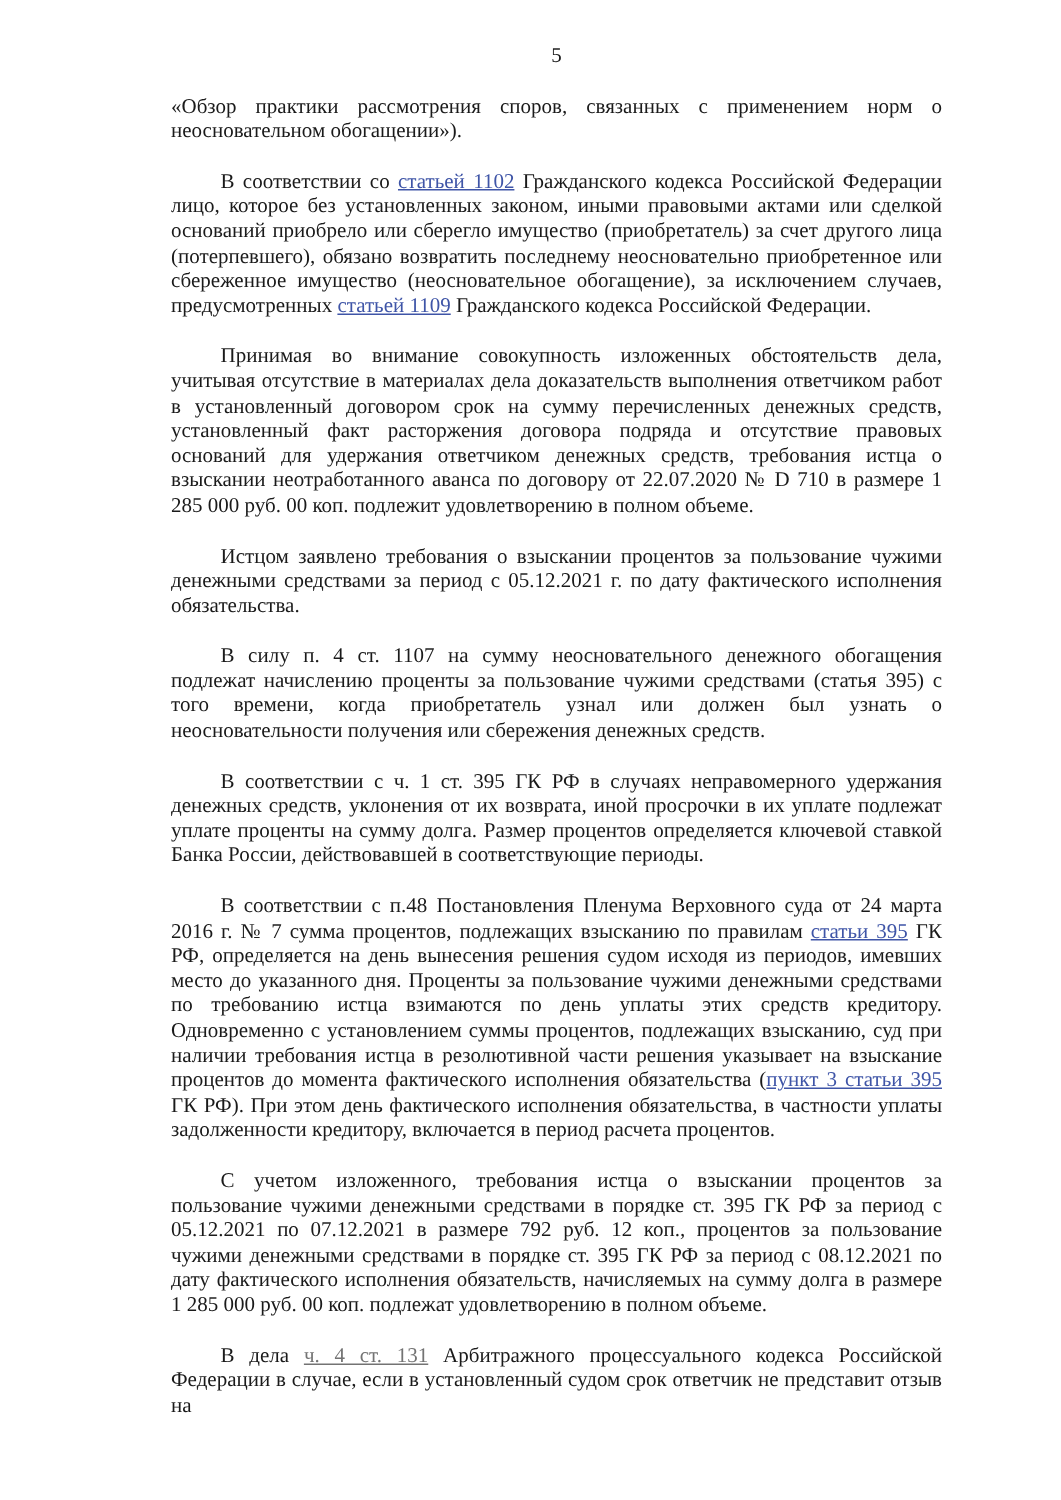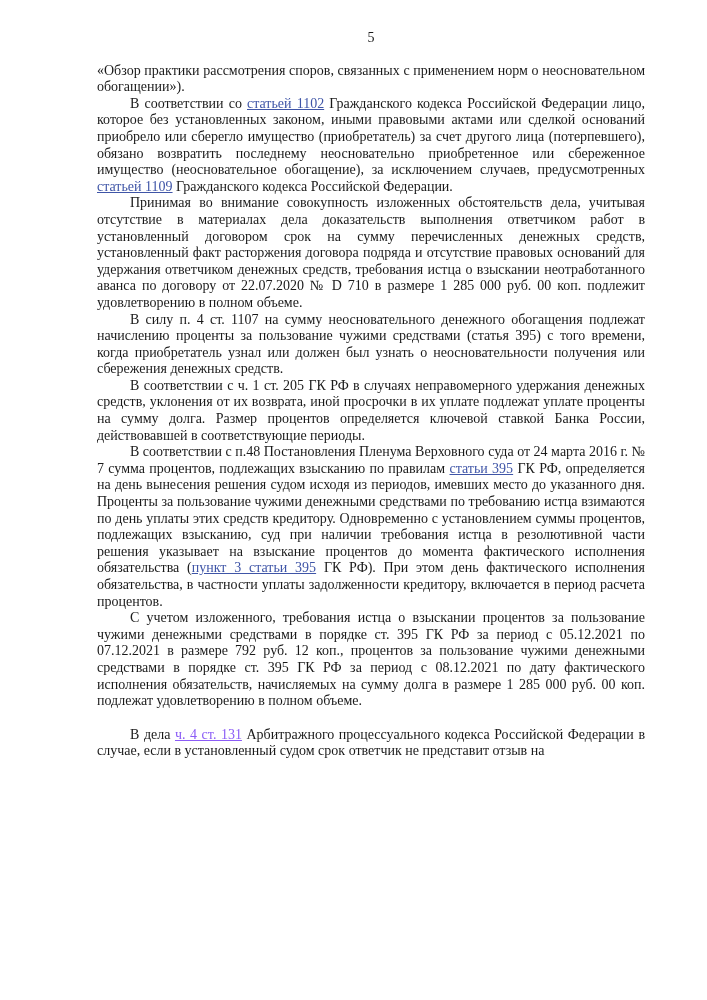--- a/index.html
+++ b/index.html
@@ -18,40 +18,41 @@
     font-size: 14px;
     line-height: 16.6px;
     color: #1a1a1a;
     overflow: hidden;
   }
   .page-number {
     text-align: center;
     margin: 0 0 16px 0;
   }
   .para {
-    margin: 0;
+    margin: 17px;
     text-align: justify;
     hyphens: none;
     font-family: Liberation Serif, serif;
   }
   .para.indent { text-indent: 33px; }
   .para.space-before { margin-top: 17px; }
   .doc-link {
     text-decoration: underline;
     cursor: pointer;
   }
 </style>
 </head>
 <body>
 
 <div class="page">
   <div class="page-number">5</div>
   <div>
       <p class="para"><span>«Обзор практики рассмотрения споров, связанных с применением норм о неосновательном обогащении»).</span></p>
       <p class="para indent"><span>В соответствии со </span><a class="doc-link" style="color: rgb(63, 85, 167);">статьей 1102</a><span> Гражданского кодекса Российской Федерации лицо, которое без установленных законом, иными правовыми актами или сделкой оснований приобрело или сберегло имущество (приобретатель) за счет другого лица (потерпевшего), обязано возвратить последнему неосновательно приобретенное или сбереженное имущество (неосновательное обогащение), за исключением случаев, предусмотренных </span><a class="doc-link" style="color: rgb(63, 85, 167);">статьей 1109</a><span> Гражданского кодекса Российской Федерации.</span></p>
       <p class="para indent"><span>Принимая во внимание совокупность изложенных обстоятельств дела, учитывая отсутствие в материалах дела доказательств выполнения ответчиком работ в установленный договором срок на сумму перечисленных денежных средств, установленный факт расторжения договора подряда и отсутствие правовых оснований для удержания ответчиком денежных средств, требования истца о взыскании неотработанного аванса по договору от 22.07.2020 № D 710 в размере 1 285 000 руб. 00 коп. подлежит удовлетворению в полном объеме.</span></p>
+      <p class="para indent space-before"><span>Истцом заявлено требования о взыскании процентов за пользование чужими денежными средствами за период с 05.12.2021 г. по дату фактического исполнения обязательства.</span></p>
       <p class="para indent"><span>В силу п. 4 ст. 1107 на сумму неосновательного денежного обогащения подлежат начислению проценты за пользование чужими средствами (статья 395) с того времени, когда приобретатель узнал или должен был узнать о неосновательности получения или сбережения денежных средств.</span></p>
-      <p class="para indent"><span>В соответствии с ч. 1 ст. 205 ГК РФ в случаях неправомерного удержания денежных средств, уклонения от их возврата, иной просрочки в их уплате подлежат уплате проценты на сумму долга. Размер процентов определяется ключевой ставкой Банка России, действовавшей в соответствующие периоды.</span></p>
+      <p class="para indent"><span>В соответствии с ч. 1 ст. 395 ГК РФ в случаях неправомерного удержания денежных средств, уклонения от их возврата, иной просрочки в их уплате подлежат уплате проценты на сумму долга. Размер процентов определяется ключевой ставкой Банка России, действовавшей в соответствующие периоды.</span></p>
       <p class="para indent"><span>В соответствии с п.48 Постановления Пленума Верховного суда от 24 марта 2016 г. № 7 сумма процентов, подлежащих взысканию по правилам </span><a class="doc-link" style="color: rgb(63, 85, 167);">статьи 395</a><span> ГК РФ, определяется на день вынесения решения судом исходя из периодов, имевших место до указанного дня. Проценты за пользование чужими денежными средствами по требованию истца взимаются по день уплаты этих средств кредитору. Одновременно с установлением суммы процентов, подлежащих взысканию, суд при наличии требования истца в резолютивной части решения указывает на взыскание процентов до момента фактического исполнения обязательства (</span><a class="doc-link" style="color: rgb(63, 85, 167);">пункт 3 статьи 395</a><span> ГК РФ). При этом день фактического исполнения обязательства, в частности уплаты задолженности кредитору, включается в период расчета процентов.</span></p>
       <p class="para indent"><span>С учетом изложенного, требования истца о взыскании процентов за пользование чужими денежными средствами в порядке ст. 395 ГК РФ за период с 05.12.2021 по 07.12.2021 в размере 792 руб. 12 коп., процентов за пользование чужими денежными средствами в порядке ст. 395 ГК РФ за период с 08.12.2021 по дату фактического исполнения обязательств, начисляемых на сумму долга в размере 1 285 000 руб. 00 коп. подлежат удовлетворению в полном объеме.</span></p>
-      <p class="para indent space-before"><span>В дела </span><a class="doc-link" style="color: #8b5cf6;">ч. 4 ст. 131</a><span> Арбитражного процессуального кодекса Российской Федерации в случае, если в установленный судом срок ответчик не представит отзыв на</span></p>
+      <p class="para indent space-before"><span>В дела </span><a class="doc-link" style="color: #737373;">ч. 4 ст. 131</a><span> Арбитражного процессуального кодекса Российской Федерации в случае, если в установленный судом срок ответчик не представит отзыв на</span></p>
     </div>
 </div>
 
 </body></html>

